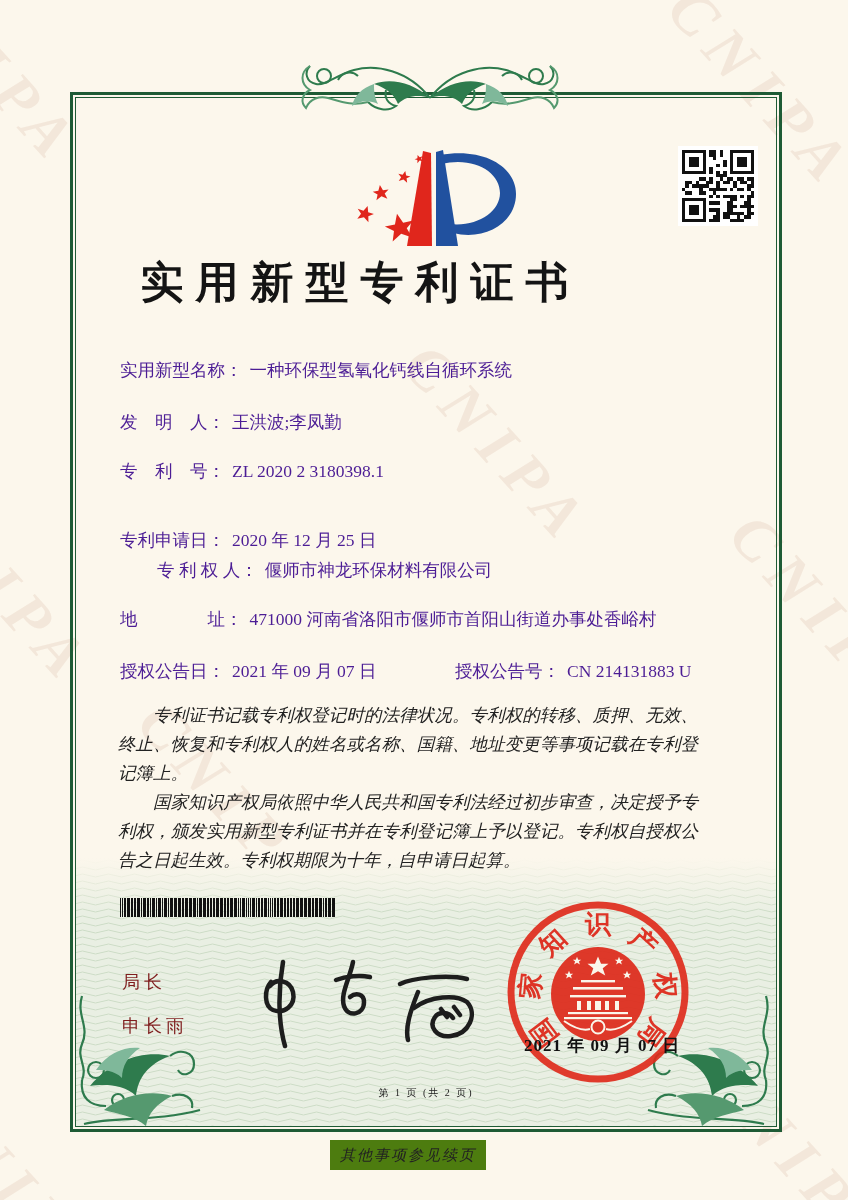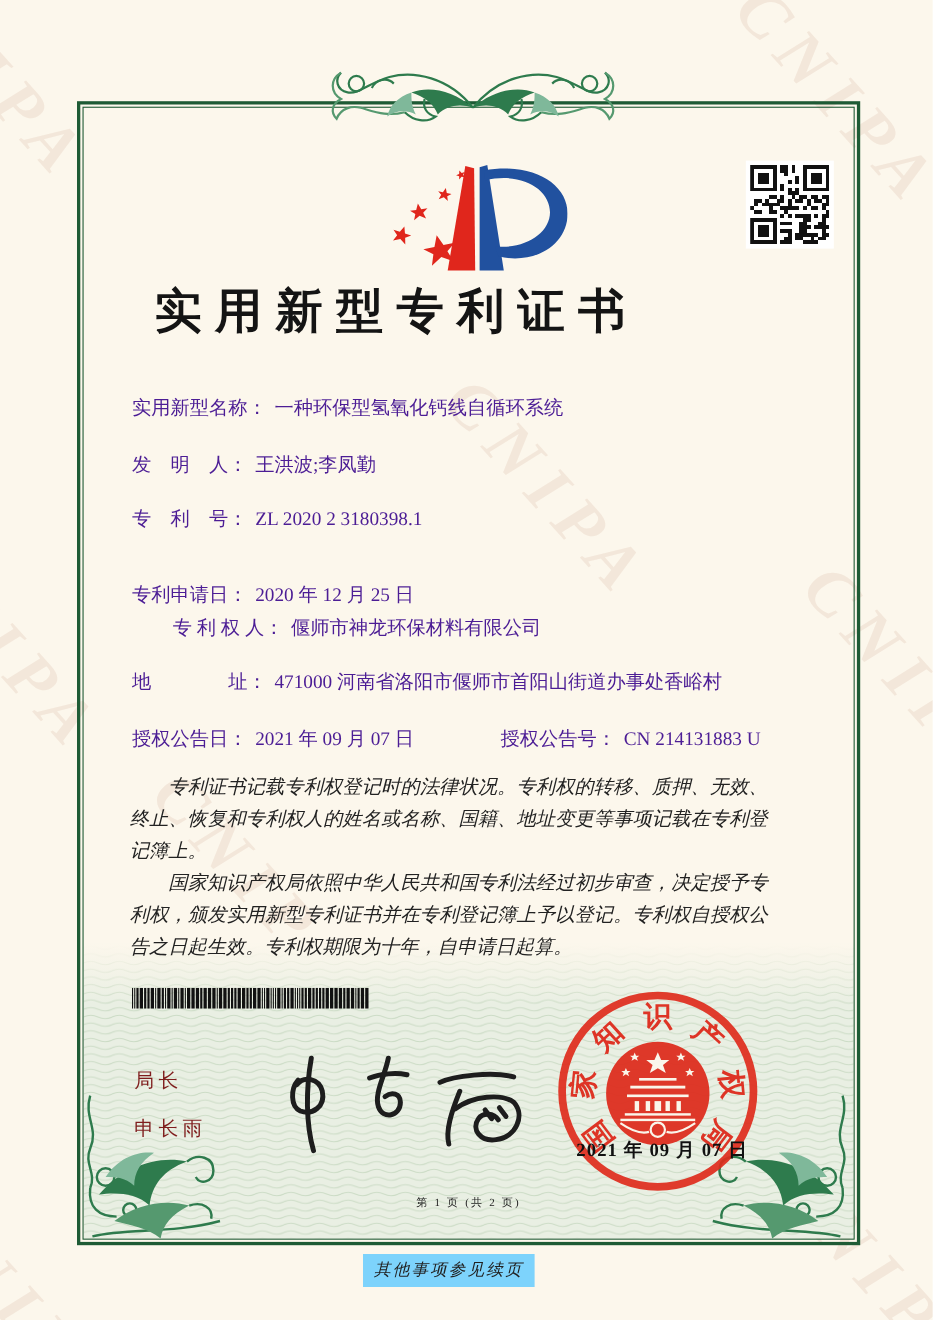--- a/index.html
+++ b/index.html
@@ -45,21 +45,21 @@
   }
   .seal-date{
     left:512px;top:1034px;width:180px;text-align:center;
     font-size:17px;letter-spacing:1px;color:#111111;font-weight:bold;
   }
   .page-indicator{
     left:70px;top:1086px;width:712px;text-align:center;
     font-size:10px;letter-spacing:2px;color:#222222;
   }
   .note-box{
-    left:330px;top:1140px;width:156px;height:30px;background:#7dd3fc;
+    left:330px;top:1140px;width:156px;height:30px;background:#4d7c0f;
     text-align:center;line-height:30px;font-size:15px;font-style:italic;
     letter-spacing:2px;color:#222222;
   }
 </style>
 </head>
 <body>
 
 <div class="page">
 
   <span class="wm" style="left:-68px;top:-50px;">CNIPA</span>

